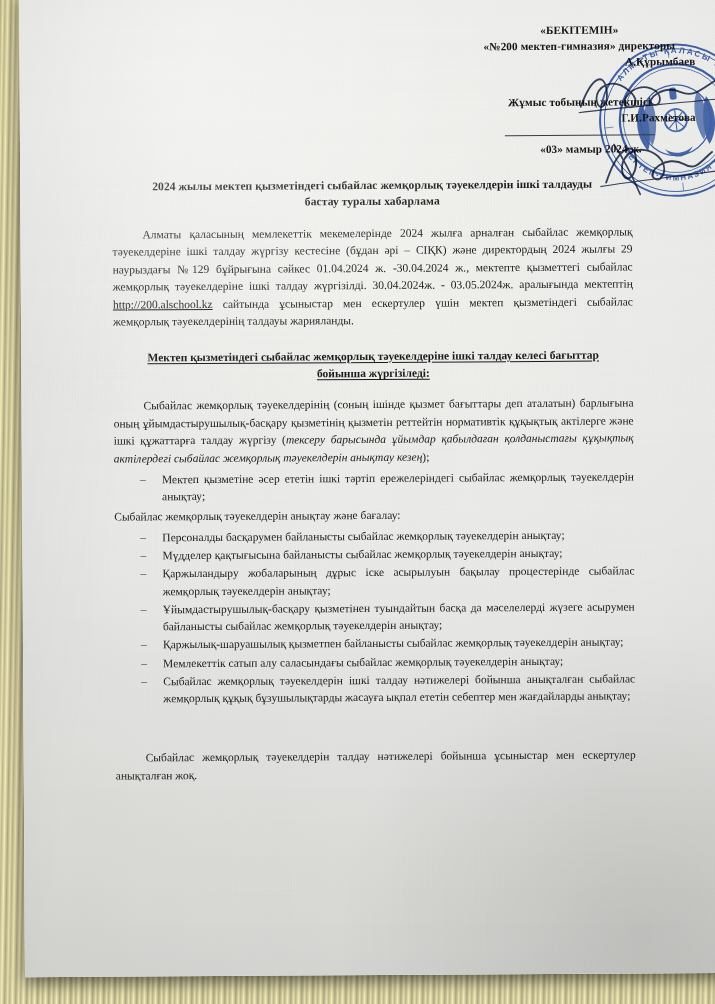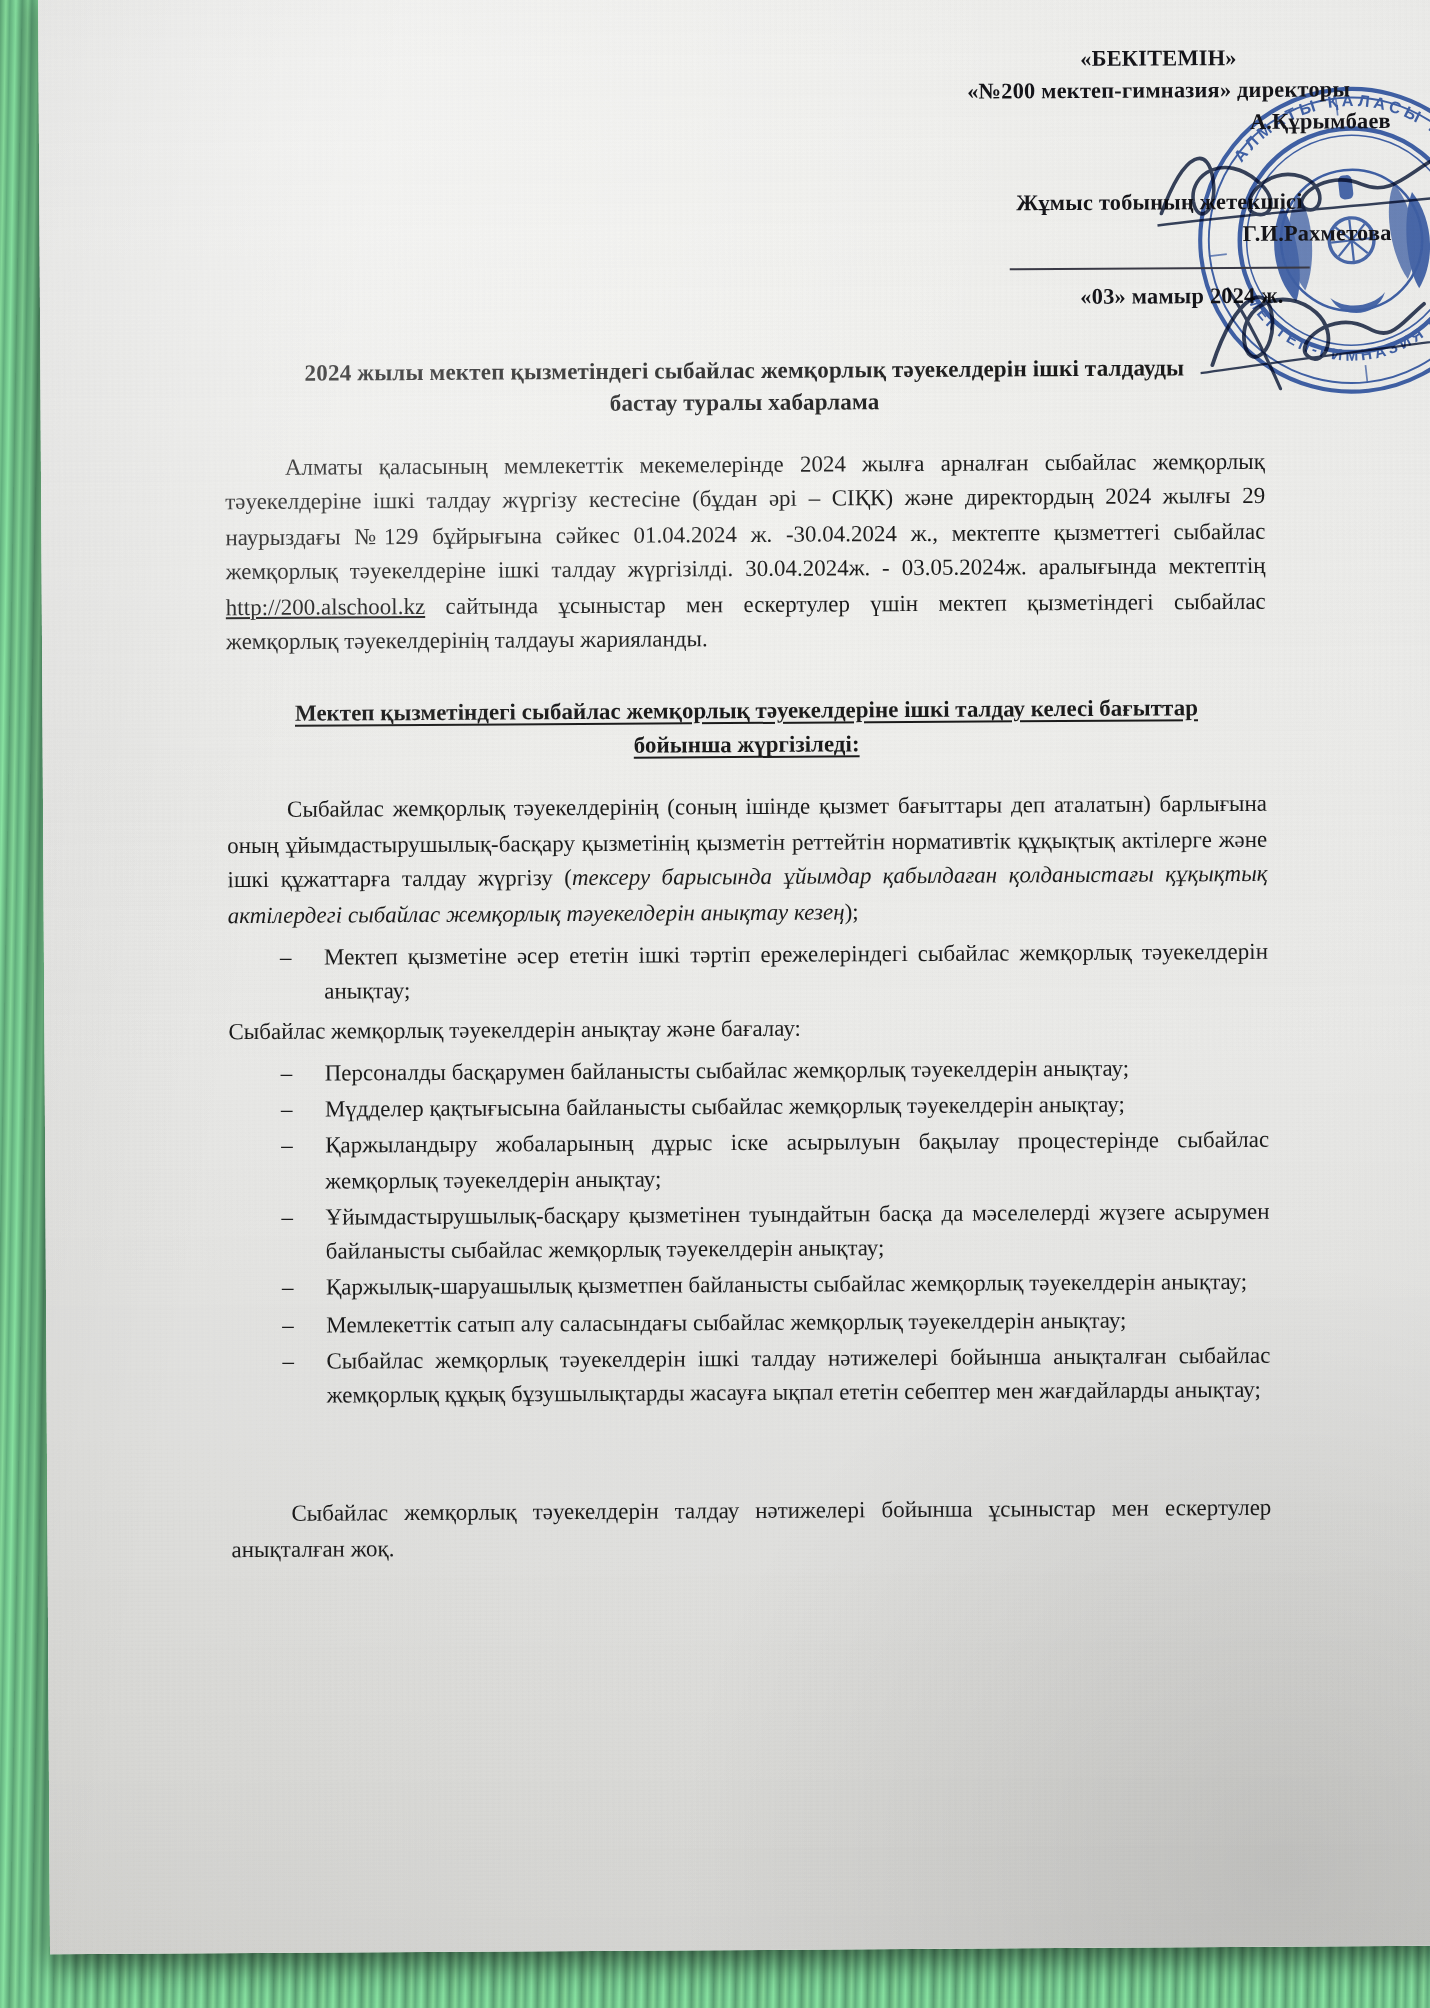--- a/index.html
+++ b/index.html
@@ -18,21 +18,21 @@
   #scene {
     position: relative;
     width: 715px;
     height: 1004px;
     background:
       repeating-linear-gradient(
         88deg,
         #3a2414 0px, #4a3019 2px, #31200f 4px, #553venture 5px, #412a16 7px
       ),
       linear-gradient(90deg, #3b2514, #54361c 40%, #2f1e10 100%);
-    background-color: #86efac;
+    background-color: #fef9c3;
   }
   #desk-texture {
     position: absolute;
     inset: 0;
     background:
       repeating-linear-gradient(91deg,
         rgba(0,0,0,0.35) 0px,
         rgba(120,80,40,0.15) 3px,
         rgba(0,0,0,0.28) 5px,
         rgba(150,100,55,0.10) 8px,

